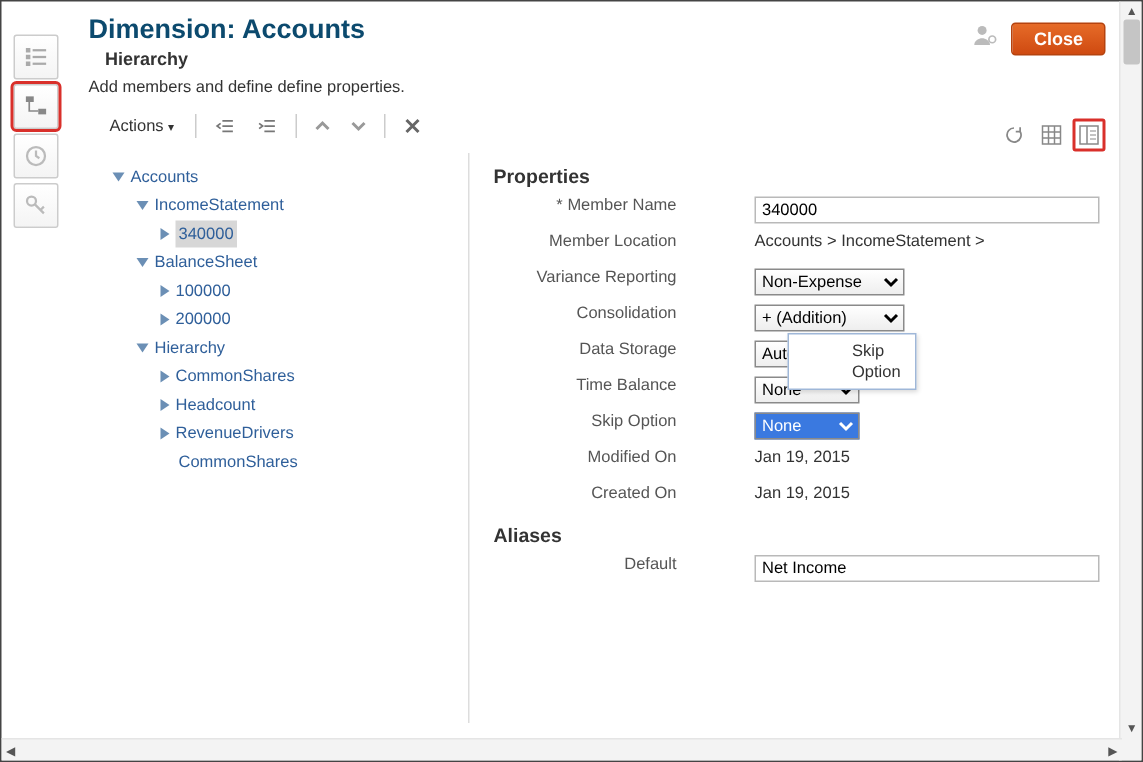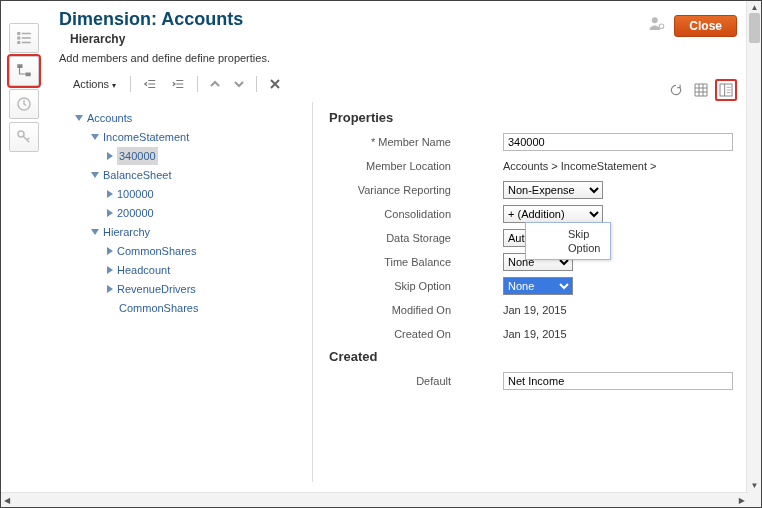--- a/index.html
+++ b/index.html
@@ -40,21 +40,21 @@
   .tree ul { list-style:none; margin:0; padding-left:16px;}
   .tree li { margin:1px 0; line-height:18px; white-space:nowrap;}
   .tree .row { display:flex; align-items:center; gap:2px;}
   .tree .link { color:#2f5f9a; cursor:pointer;}
   .tree .sel { background:#d7d7d7; padding:0 2px;}
   .tri-down { display:inline-block; width:0;height:0;border-left:4px solid transparent;border-right:4px solid transparent;border-top:6px solid #6b8fb5; margin-right:2px;}
   .tri-right { display:inline-block; width:0;height:0;border-top:4px solid transparent;border-bottom:4px solid transparent;border-left:6px solid #6b8fb5; margin-right:2px;}
 
   .props-pane { flex:1; padding:4px 10px 0 26px;}
   .sect { font-weight:bold; font-size:13px; margin:4px 0 6px -10px; }
-  .prow { display:flex; align-items:center; margin:2px 0; height:22px;gap:44px;}
+  .prow { display:flex; margin:2px 0; height:22px;gap:44px;}
   .plabel { width:120px; text-align:right; padding-right:8px; color:#555; font-size:11px;}
   .plabel .req { color:#555;}
   .pval input[type=text] { border:1px solid #b9b9b9; padding:2px 4px; font-size:11px; width:230px; height:18px;}
   .pval { font-size:11px; color:#333;}
   select { border:1px solid #8a8a8a; font-size:11px; height:18px; background:linear-gradient(#fff,#eee);}
   select.highlight { background:#3a79e0; color:#fff;}
   .tooltip-box { position:absolute; border:1px solid #9fb7d8; background:#fff; box-shadow:1px 1px 3px rgba(0,0,0,.15); padding:4px 10px; font-size:11px; color:#333; line-height:14px;}
 </style>
 </head>
 <body>
@@ -278,21 +278,21 @@
         </div>
         <div class="prow">
           <div class="plabel">Modified On</div>
           <div class="pval">Jan 19, 2015</div>
         </div>
         <div class="prow">
           <div class="plabel">Created On</div>
           <div class="pval">Jan 19, 2015</div>
         </div>
 
-        <div class="sect">Created</div>
+        <div class="sect">Aliases</div>
         <div class="prow">
           <div class="plabel">Default</div>
           <div class="pval"><input type="text" value="Net Income" style=""></div>
         </div>
 
         <div class="tooltip-box" style="left:212px; top:120px;padding-left:42px;">
           <div>Skip</div>
           <div>Option</div>
         </div>
       </div>

